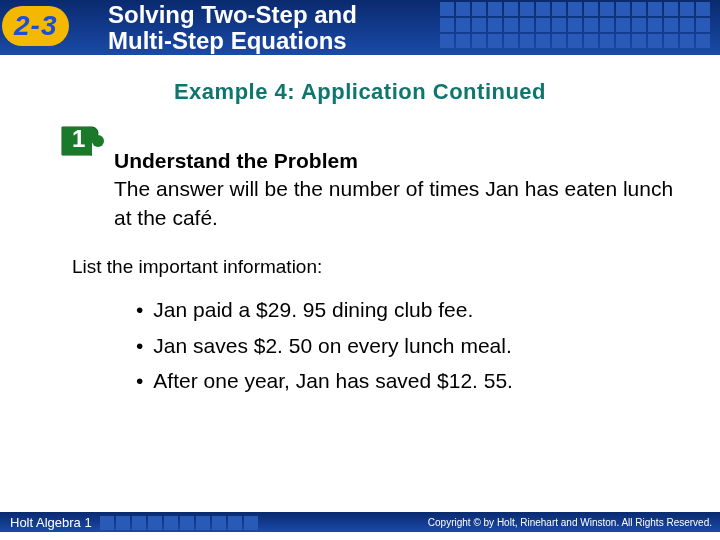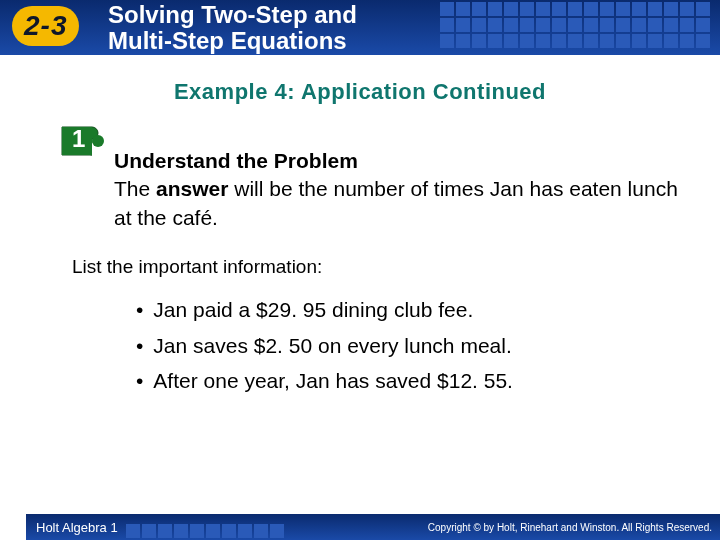--- a/index.html
+++ b/index.html
@@ -2,42 +2,42 @@
 <html><head>
 <meta charset="utf-8">
 <style>
   * { margin: 0; padding: 0; box-sizing: border-box; }
   body { width: 720px; height: 540px; background: #fff; font-family: Verdana, Arial, sans-serif; overflow: hidden; position: relative; }
 
   .header { position: relative; height: 55px; background: linear-gradient(to bottom, #0a2a6e, #1a4aa8); }
   .header-grid { position: absolute; right: 0; top: 0; height: 55px; width: 280px; display: flex; gap: 2px; padding-top: 2px; }
   .header-grid-col { width: 14px; display: flex; flex-direction: column; gap: 2px; }
   .header-grid-cell { width: 14px; height: 14px; background: #2a5ab8; }
-  .lesson-badge { position: absolute; left: 12px; top: 6px; background: #f5b800; color: #0f172a; font-weight: 900; font-size: 28px; padding: 4px 12px; border-radius: 22px; font-style: italic; font-family: Arial, sans-serif; letter-spacing: 1px; }
+  .lesson-badge { position: absolute; left: 2px; top: 6px; background: #f5b800; color: #1d4ed8; font-weight: 900; font-size: 28px; padding: 4px 12px; border-radius: 22px; font-style: italic; font-family: Arial, sans-serif; letter-spacing: 1px; }
   .lesson-title { position: absolute; left: 108px; top: 2px; color: #fff; font-weight: 700; font-size: 24px; line-height: 1.1; font-family: Arial, sans-serif; }
 
   .content { padding: 24px 40px 0 40px; color: #000; }
   .example-head { color: #0f766e; font-weight: 900; font-size: 22px; text-align: center; margin-bottom: 18px; font-family: Arial, sans-serif; letter-spacing: 0.5px; }
 
   .step-row { display: flex; align-items: flex-start; gap: 8px; margin-left: 20px; }
   .puzzle { position: relative; width: 46px; height: 40px; flex-shrink: 0; margin-top: -2px; }
   .puzzle svg { width: 46px; height: 40px; }
   .puzzle-num { position: absolute; left: 12px; top: 4px; color: #fff; font-weight: 900; font-size: 24px; font-family: Arial, sans-serif; }
 
   .step-text { font-size: 21px; line-height: 1.35; margin-top: 24px; }
   .step-title { font-weight: 700; }
   .step-body { }
-  .b { font-weight: 700; }
+  .b { font-weight: 400; }
 
   .list-head { font-weight: 400; font-size: 19px; margin: 24px 0 14px 32px; }
   .bullets { margin-left: 96px; font-size: 21px; line-height: 1.7; }
   .bullets .row { display: flex; gap: 10px; }
   .bullets .dot { flex-shrink: 0; }
 
-  .footer { position: absolute; bottom: 0; left: 0; right: 0; height: 26px; background: linear-gradient(to bottom, #0a2a6e, #1a4aa8); display: flex; align-items: center; margin-left: 26px; }
+  .footer { position: absolute; bottom: 8px; left: 0; right: 0; height: 20px; background: linear-gradient(to bottom, #0a2a6e, #1a4aa8); display: flex; align-items: center; }
   .footer-grid { position: absolute; left: 100px; bottom: 0; height: 18px; display: flex; gap: 2px; }
   .footer-grid-cell { width: 14px; height: 14px; background: #2a5ab8; margin-top: 2px; }
   .footer-left { color: #fff; font-size: 13px; margin-left: 10px; position: relative; z-index: 2; }
   .footer-right { position: absolute; right: 8px; color: #fff; font-size: 10px; padding-left: 22px; }
 </style>
 </head>
 <body>
 
 <div class="header">
   <div class="header-grid">

